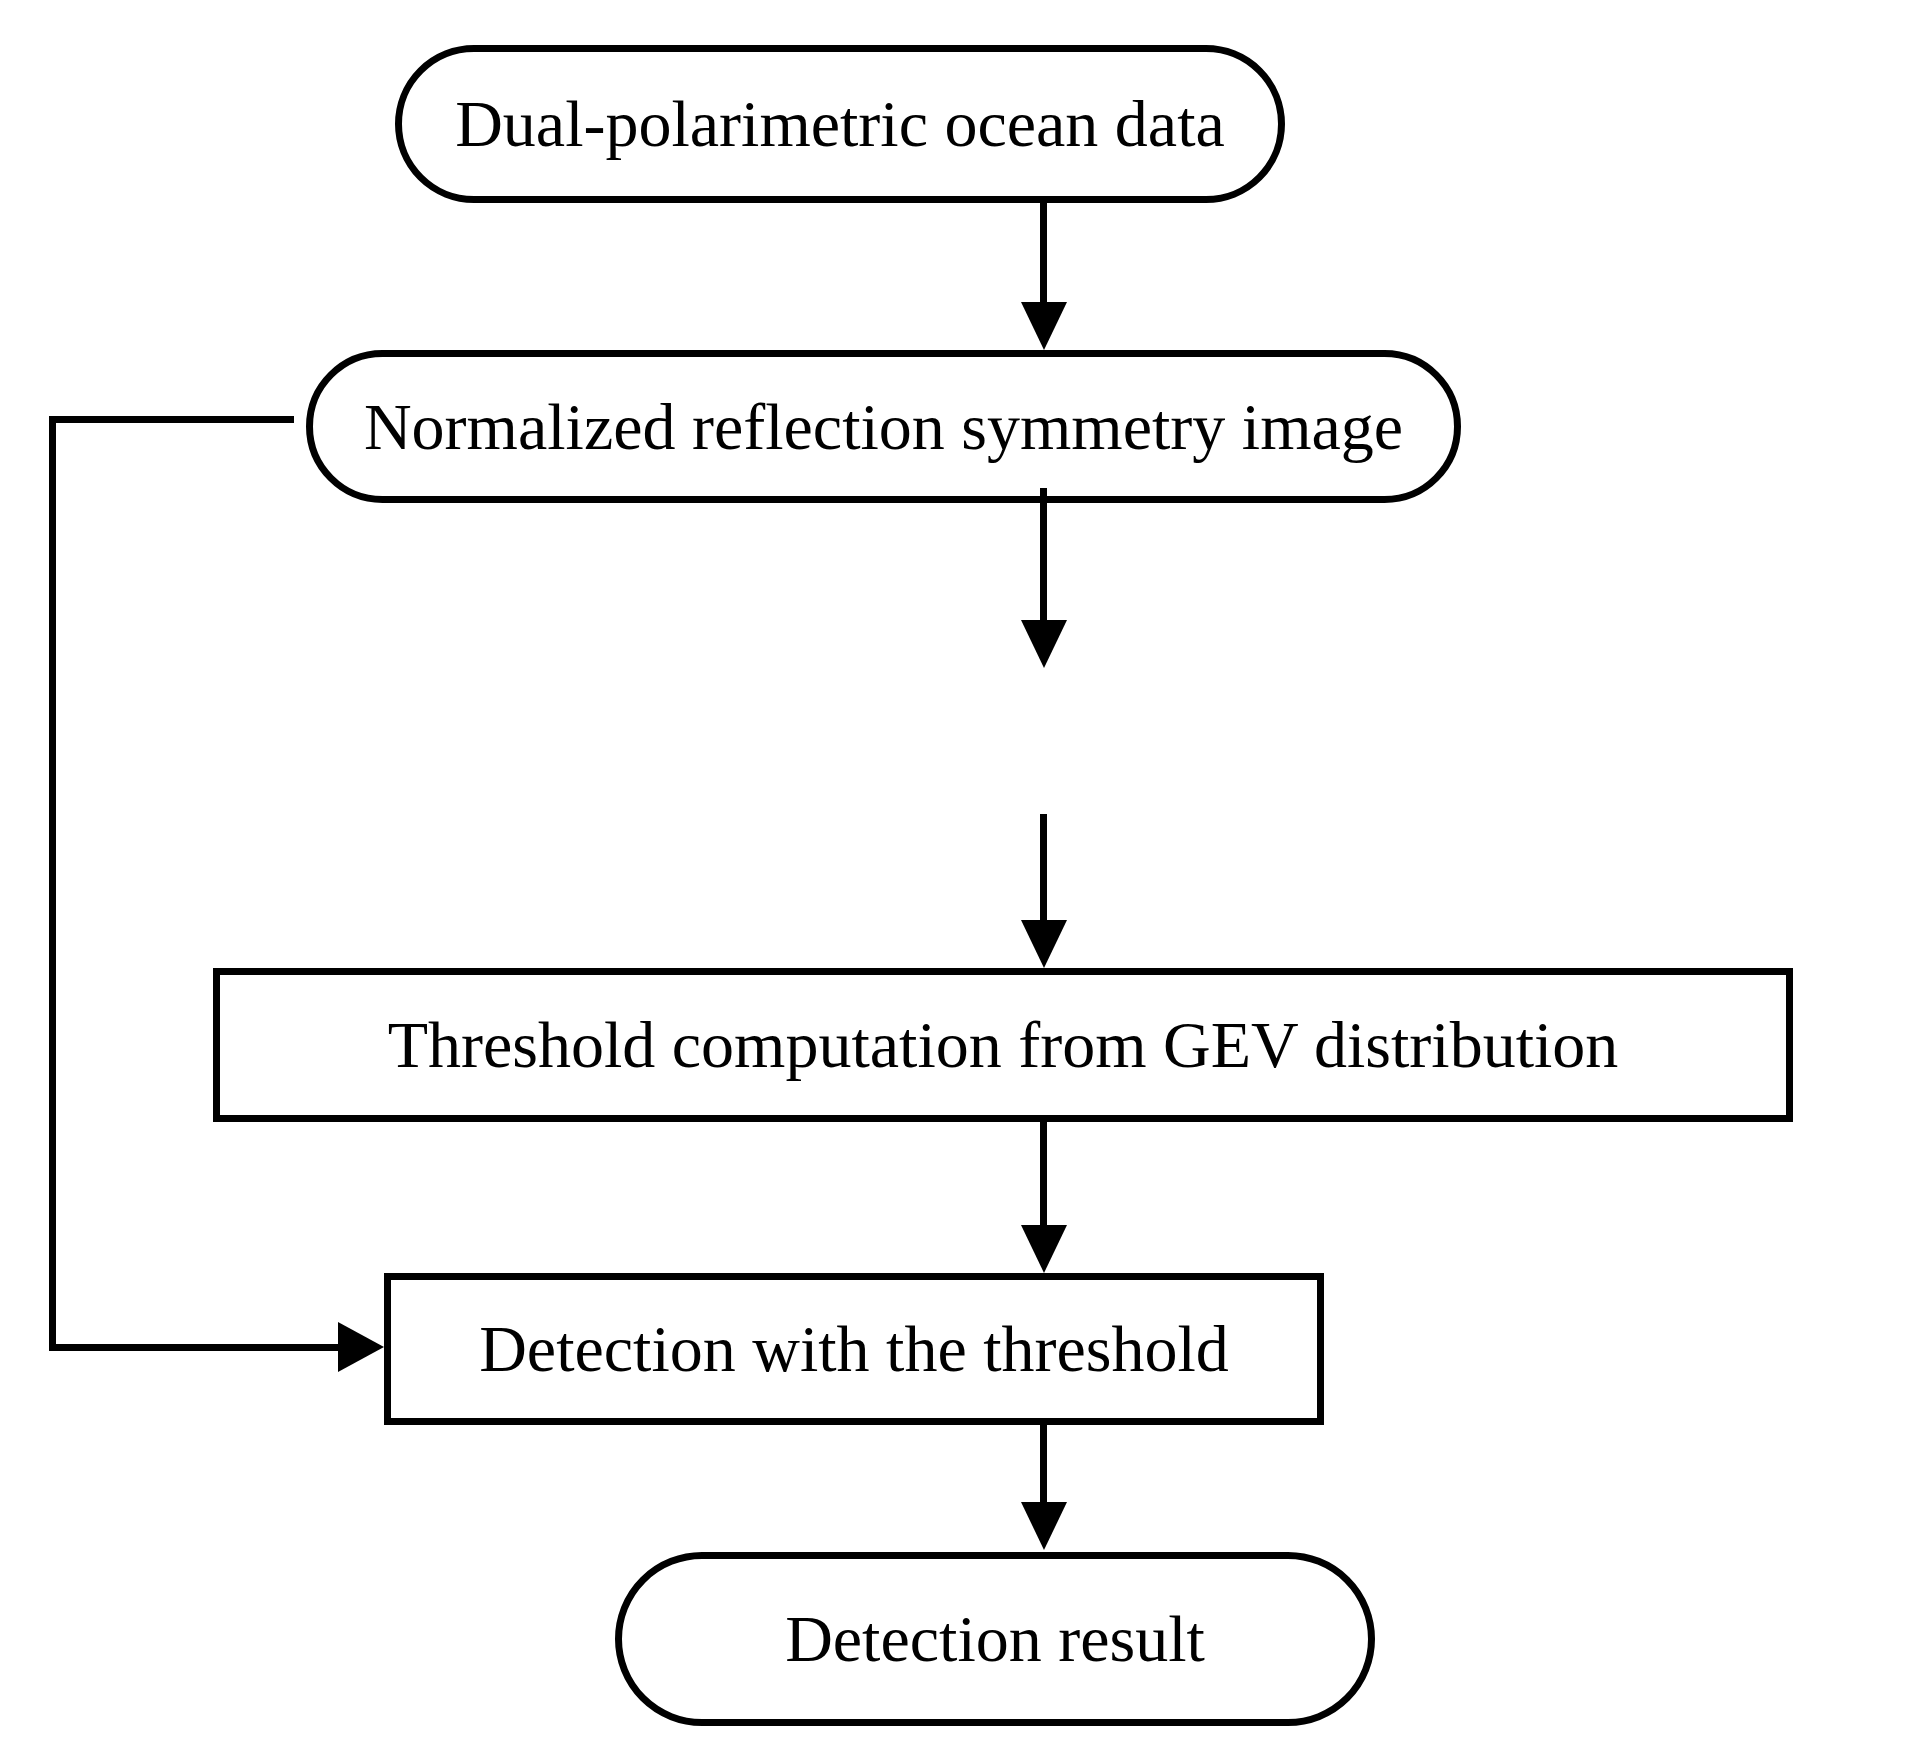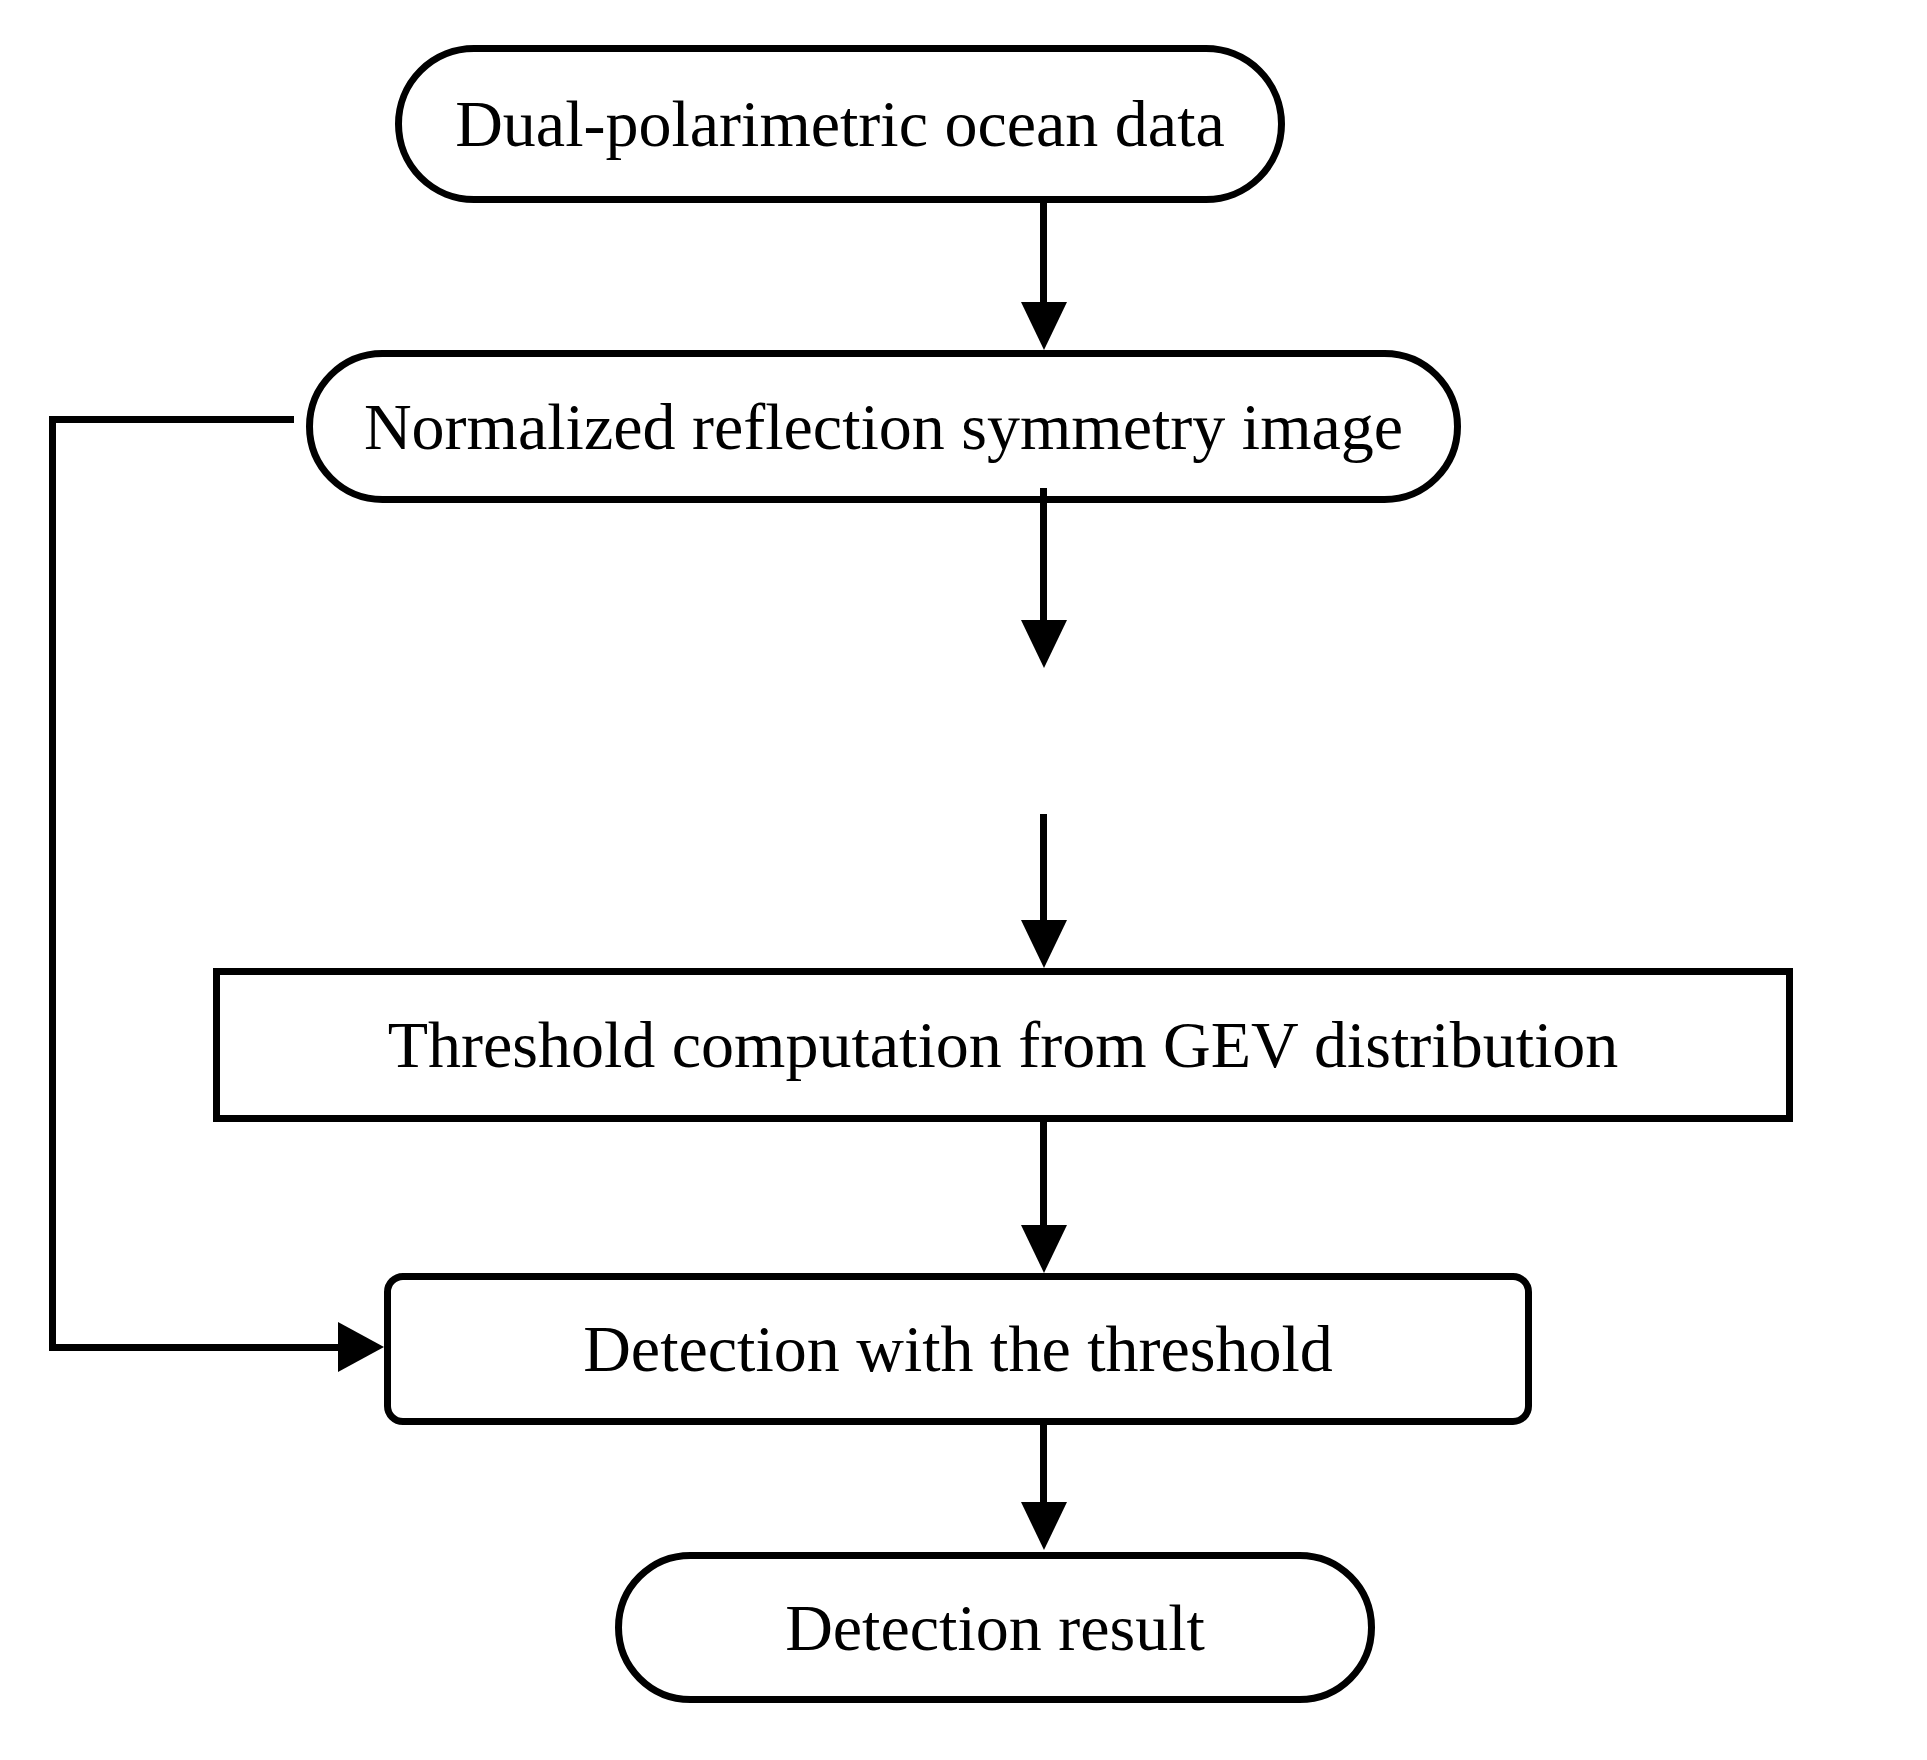--- a/index.html
+++ b/index.html
@@ -74,28 +74,28 @@
   <div class="line" style="left:1040px; top:814px; width:7px; height:108px;"></div>
   <div class="head-down" style="left:1021px; top:920px;"></div>
 
   <div class="node rect" style="left:213px; top:968px; width:1580px; height:154px;">
     <span>Threshold computation from GEV distribution</span>
   </div>
 
   <div class="line" style="left:1040px; top:1120px; width:7px; height:107px;"></div>
   <div class="head-down" style="left:1021px; top:1225px;"></div>
 
-  <div class="node rect" style="left:384px; top:1273px; width:1148px; height:152px;border-radius:19px;">
+  <div class="node rect" style="left:384px; top:1273px; width:940px; height:152px;">
     <span>Detection with the threshold</span>
   </div>
 
   <div class="line" style="left:1040px; top:1423px; width:7px; height:81px;"></div>
   <div class="head-down" style="left:1021px; top:1502px;"></div>
 
-  <div class="node stadium" style="left:615px; top:1552px; width:760px; height:151px;">
+  <div class="node stadium" style="left:615px; top:1552px; width:760px; height:174px;">
     <span>Detection result</span>
   </div>
 
   <div class="line" style="left:49px; top:416px; width:245px; height:7px;"></div>
   <div class="line" style="left:49px; top:416px; width:7px; height:935px;"></div>
   <div class="line" style="left:49px; top:1344px; width:289px; height:7px;"></div>
   <div class="head-right" style="left:338px; top:1322px;"></div>
 
 </div>
 

